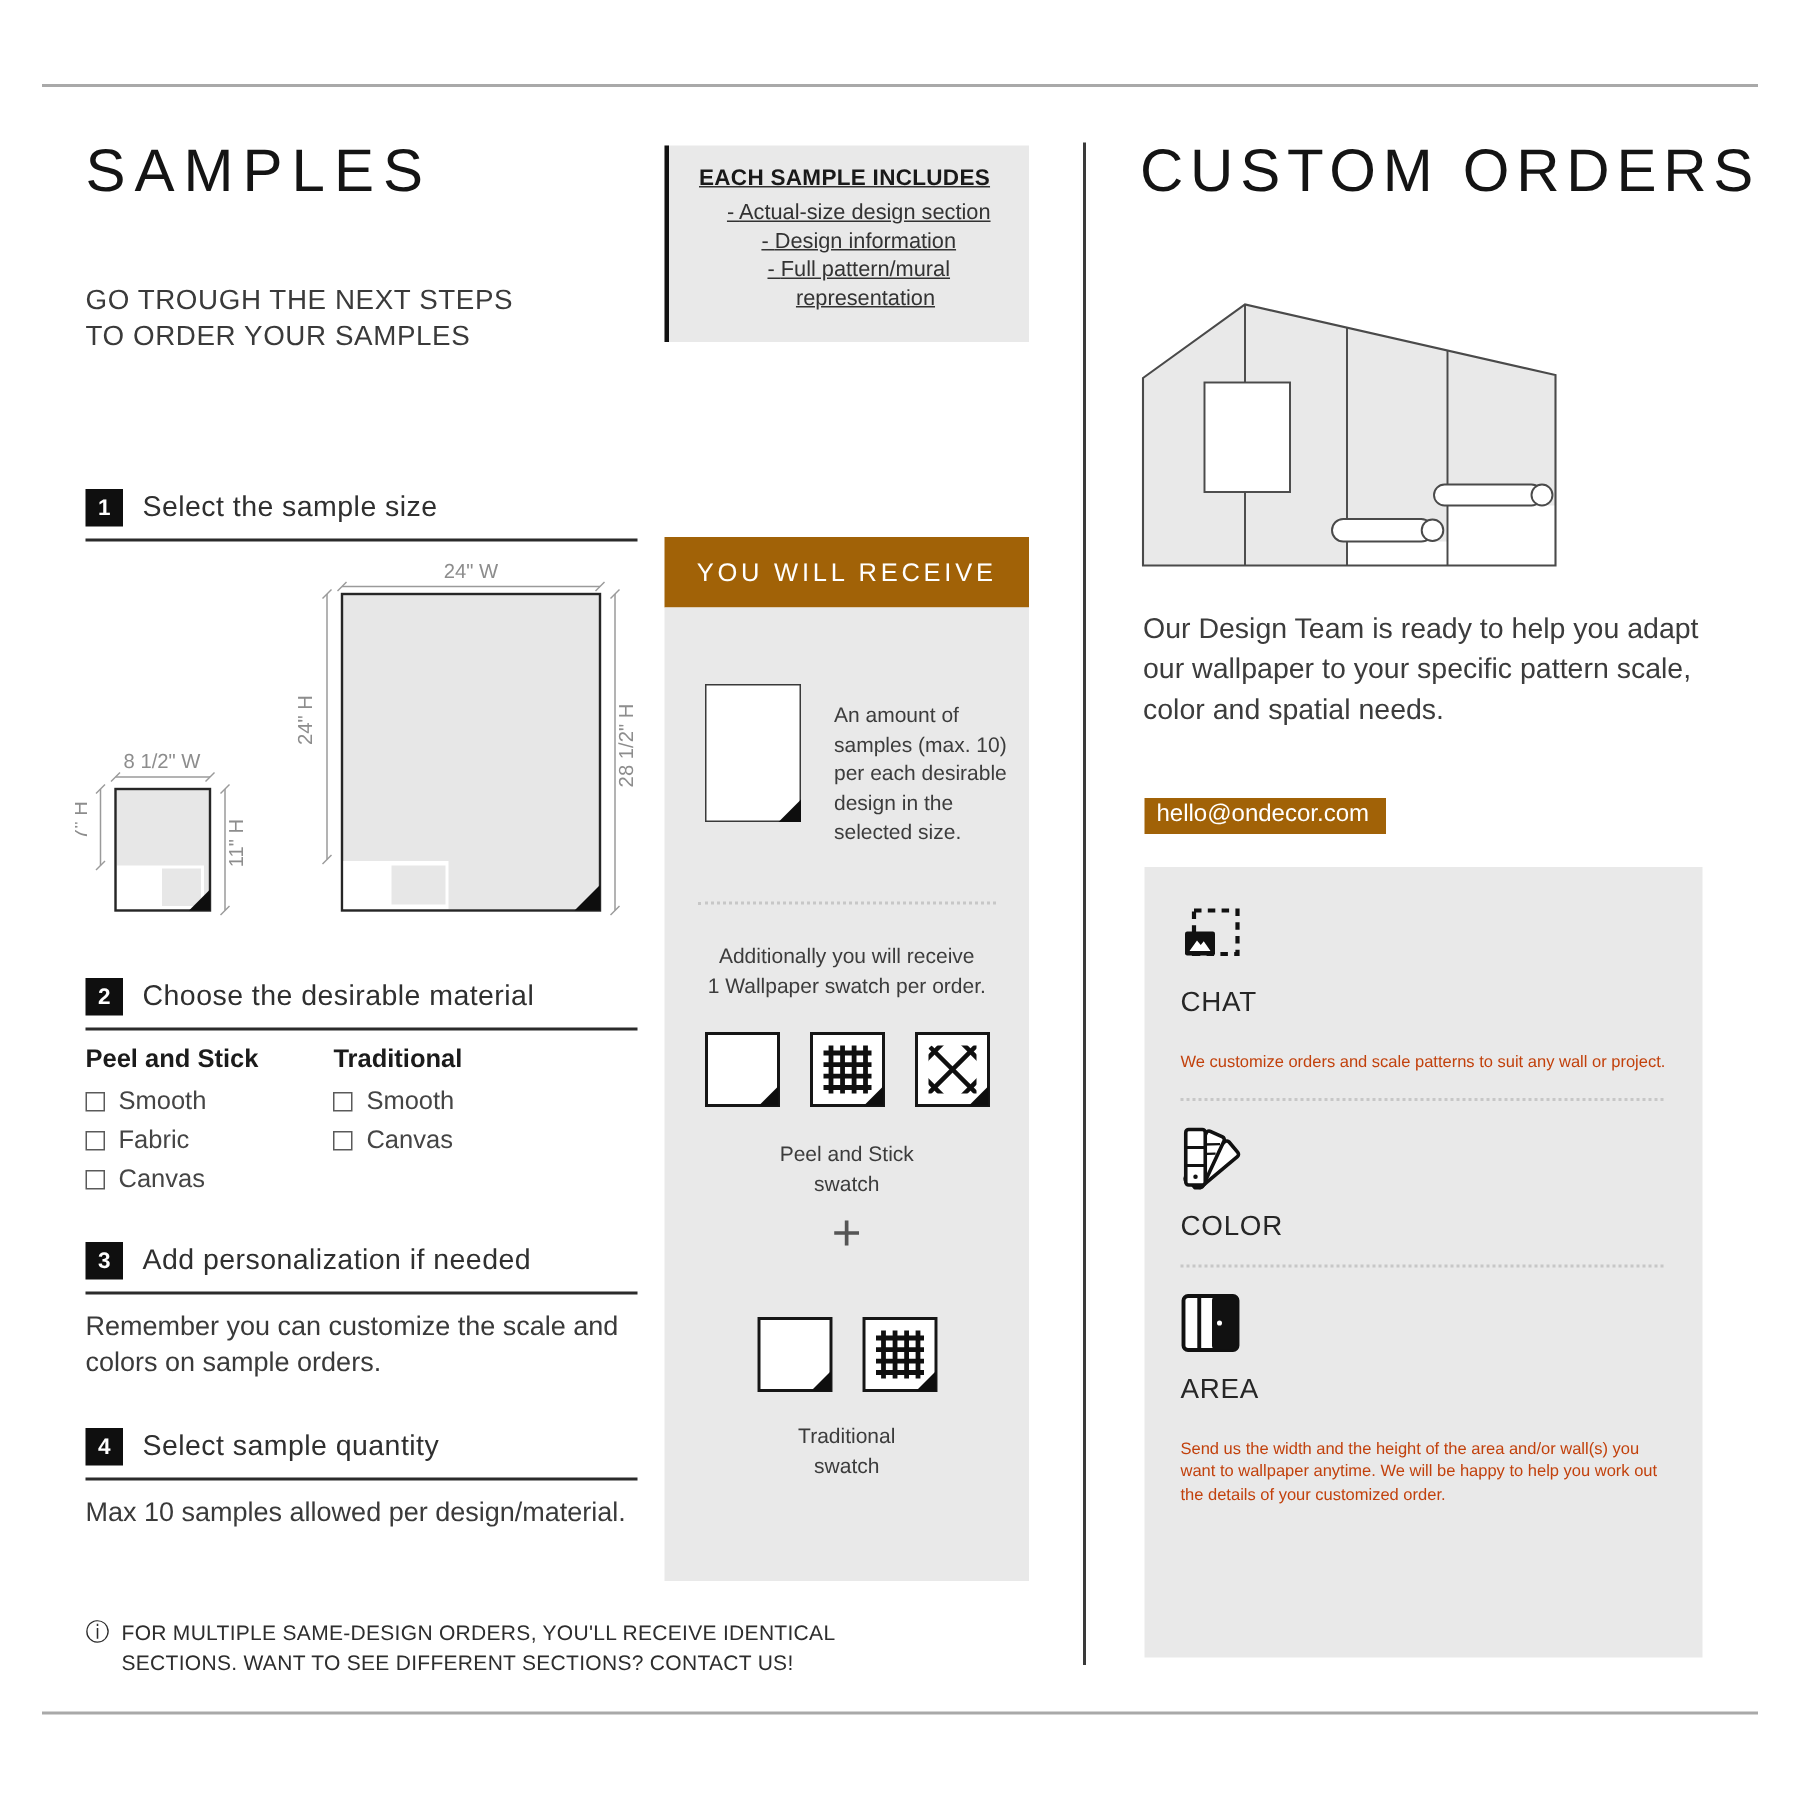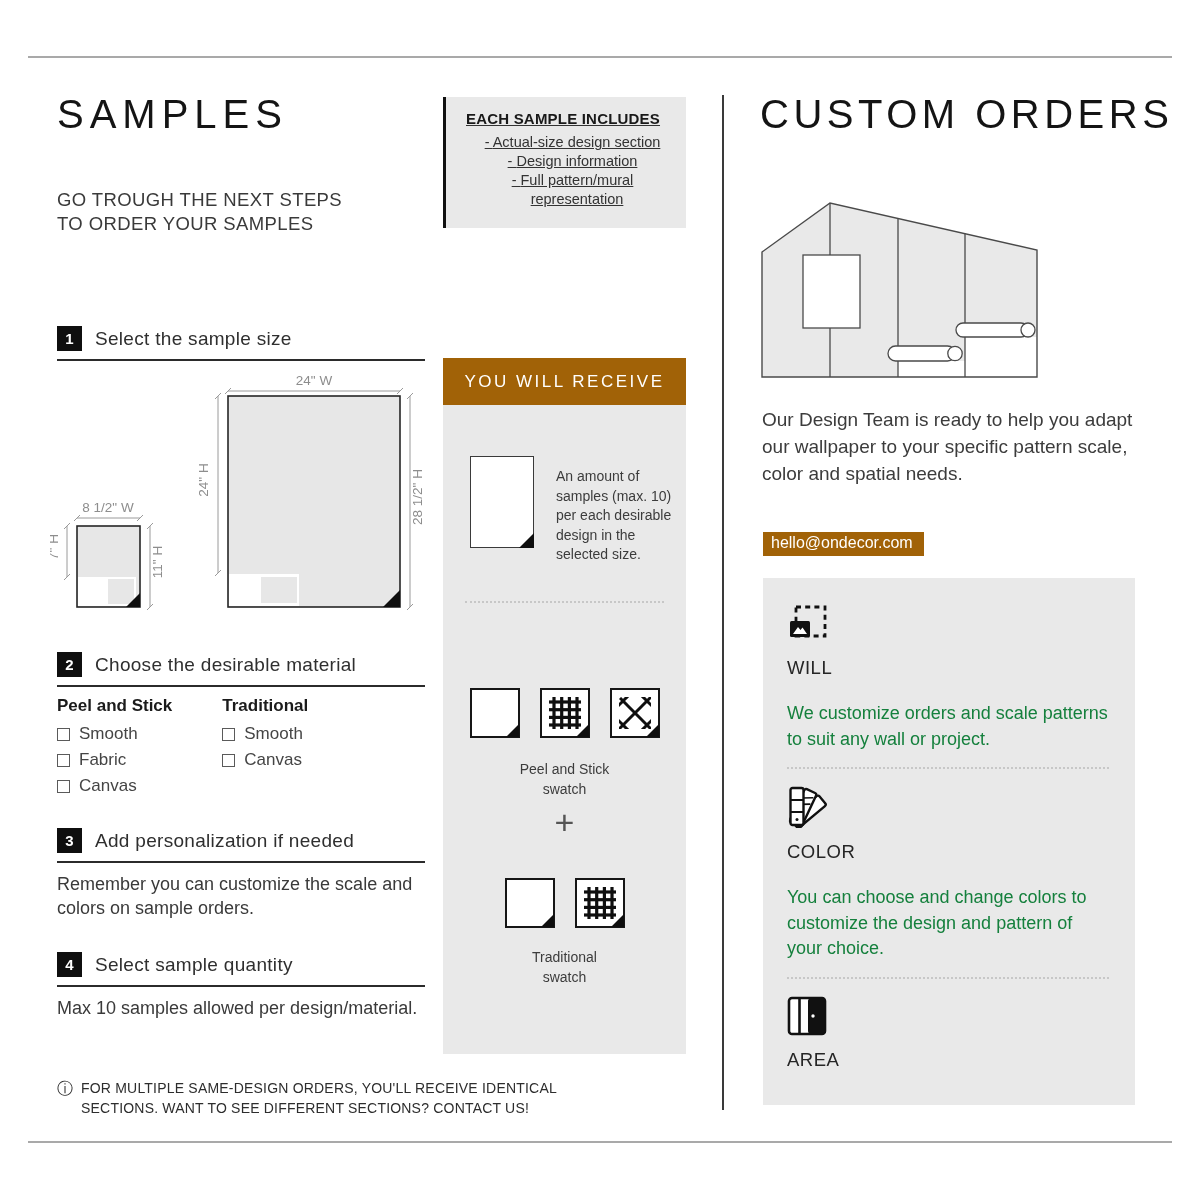--- a/index.html
+++ b/index.html
@@ -80,21 +80,21 @@
   #custom-intro { position:absolute; left:762px; top:406px; width:396px; font-size:19px;
                   line-height:1.43; color:#3c3c3c; }
   #chat-label { position:absolute; left:763px; top:510px; font-size:14.5px; color:#1f1f1f;
                 letter-spacing:0.3px; border-bottom:2px solid #1c1c1c; padding-bottom:5px; }
   #email-box { position:absolute; left:763px; top:532px; background:#a16207; color:#fff;
                font-size:16px; padding:2px 11px 4px 8px; }
   #custom-panel { position:absolute; left:763px; top:578px; width:372px; height:527px;
                   background:#e9e9e9; padding:26px 24px 20px 24px; }
   .feature-icon { display:block; margin-bottom:13px; }
   .feature-title { font-size:18.5px; font-weight:400; color:#262626; letter-spacing:0.5px; margin-bottom:7px; }
-  .feature-text { font-size:18px; line-height:1.42; color:#15803d; max-width:330px;margin-top:22px; }
+  .feature-text { font-size:11px; line-height:1.42; color:#c2410c; max-width:330px;margin-top:22px; }
   .feature-divider { margin:15px 0 17px 0; width:322px; }
 </style>
 </head>
 <body>
 
 <div class="page">
 
   <div class="rule top"></div>
   <div class="rule bottom"></div>
   <div class="vdivider"></div>
@@ -221,20 +221,22 @@
 SECTIONS. WANT TO SEE DIFFERENT SECTIONS? CONTACT US!</span>
   </div>
 
   <div id="receive-bar">YOU WILL RECEIVE</div>
   <div id="receive-panel">
     <div id="paper-icon">
       <span class="fold"></span>
     </div>
     <div id="samples-text">An amount of samples (max. 10) per each desirable design in the selected size.</div>
     <div id="receive-divider" class="dotted"></div>
+    <div id="additionally">Additionally you will receive
+1 Wallpaper swatch per order.</div>
 
     <div class="swatch-row" id="swatch-row-1">
       <div class="swatch">
         <span class="fold"></span>
       </div>
       <div class="swatch">
         <svg width="46" height="46" viewBox="0 0 46 46">
           <g stroke="#0f0f0f" stroke-width="3.2">
             <line x1="12" y1="7" x2="12" y2="39"></line>
               <line x1="19.7" y1="7" x2="19.7" y2="39"></line>
@@ -322,44 +324,44 @@
   <div id="custom-intro">Our Design Team is ready to help you adapt our wallpaper to your specific pattern scale, color and spatial needs.</div>
   <div id="email-box">hello@ondecor.com</div>
 
   <div id="custom-panel">
 
     <svg class="feature-icon" width="42" height="40" viewBox="0 0 42 40">
       <rect x="9" y="3" width="29" height="29" fill="none" stroke="#111" stroke-width="2.8" stroke-dasharray="5 4.2"></rect>
       <rect x="3" y="17" width="20" height="16" rx="1.5" fill="#111"></rect>
       <polygon points="6,30 11,23 13.5,26 15.5,23.5 20,30" fill="#ffffff"></polygon>
     </svg>
-    <div class="feature-title">WILL</div>
+    <div class="feature-title">CHAT</div>
     <div class="feature-text">We customize orders and scale patterns to suit any wall or project.</div>
     <div class="feature-divider dotted"></div>
 
     <svg class="feature-icon" width="44" height="42" viewBox="0 0 44 42">
       <g transform="rotate(50 10 35)">
         <rect x="3.5" y="2" width="13" height="37" rx="2" fill="#fff" stroke="#111" stroke-width="2.4"></rect>
       </g>
       <g transform="rotate(25 10 35)">
         <rect x="3.5" y="2" width="13" height="37" rx="2" fill="#fff" stroke="#111" stroke-width="2.4"></rect>
         <line x1="5" y1="12" x2="15" y2="7" stroke="#111" stroke-width="1.6"></line>
         <line x1="5" y1="19" x2="15" y2="14" stroke="#111" stroke-width="1.6"></line>
       </g>
       <rect x="3.5" y="2" width="13" height="37" rx="2" fill="#fff" stroke="#111" stroke-width="2.4"></rect>
       <line x1="3.5" y1="14" x2="16.5" y2="14" stroke="#111" stroke-width="2"></line>
       <line x1="3.5" y1="26" x2="16.5" y2="26" stroke="#111" stroke-width="2"></line>
       <circle cx="10" cy="33.5" r="1.5" fill="#111"></circle>
     </svg>
     <div class="feature-title">COLOR</div>
-    <div class="feature-text">You can choose and change colors to customize the design and pattern of your choice.</div>
     <div class="feature-divider dotted"></div>
 
     <svg class="feature-icon" width="40" height="40" viewBox="0 0 40 40">
       <rect x="2" y="2" width="36" height="36" rx="3" fill="#fff" stroke="#111" stroke-width="2.6"></rect>
       <rect x="21" y="2.5" width="16.5" height="35" rx="2.5" fill="#111"></rect>
       <line x1="12.5" y1="3" x2="12.5" y2="37" stroke="#111" stroke-width="2.6"></line>
       <circle cx="26" cy="20" r="1.7" fill="#fff"></circle>
     </svg>
     <div class="feature-title">AREA</div>
+    <div class="feature-text">Send us the width and the height of the area and/or wall(s) you want to wallpaper anytime. We will be happy to help you work out the details of your customized order.</div>
   </div>
 
 </div>
 
 </body></html>

